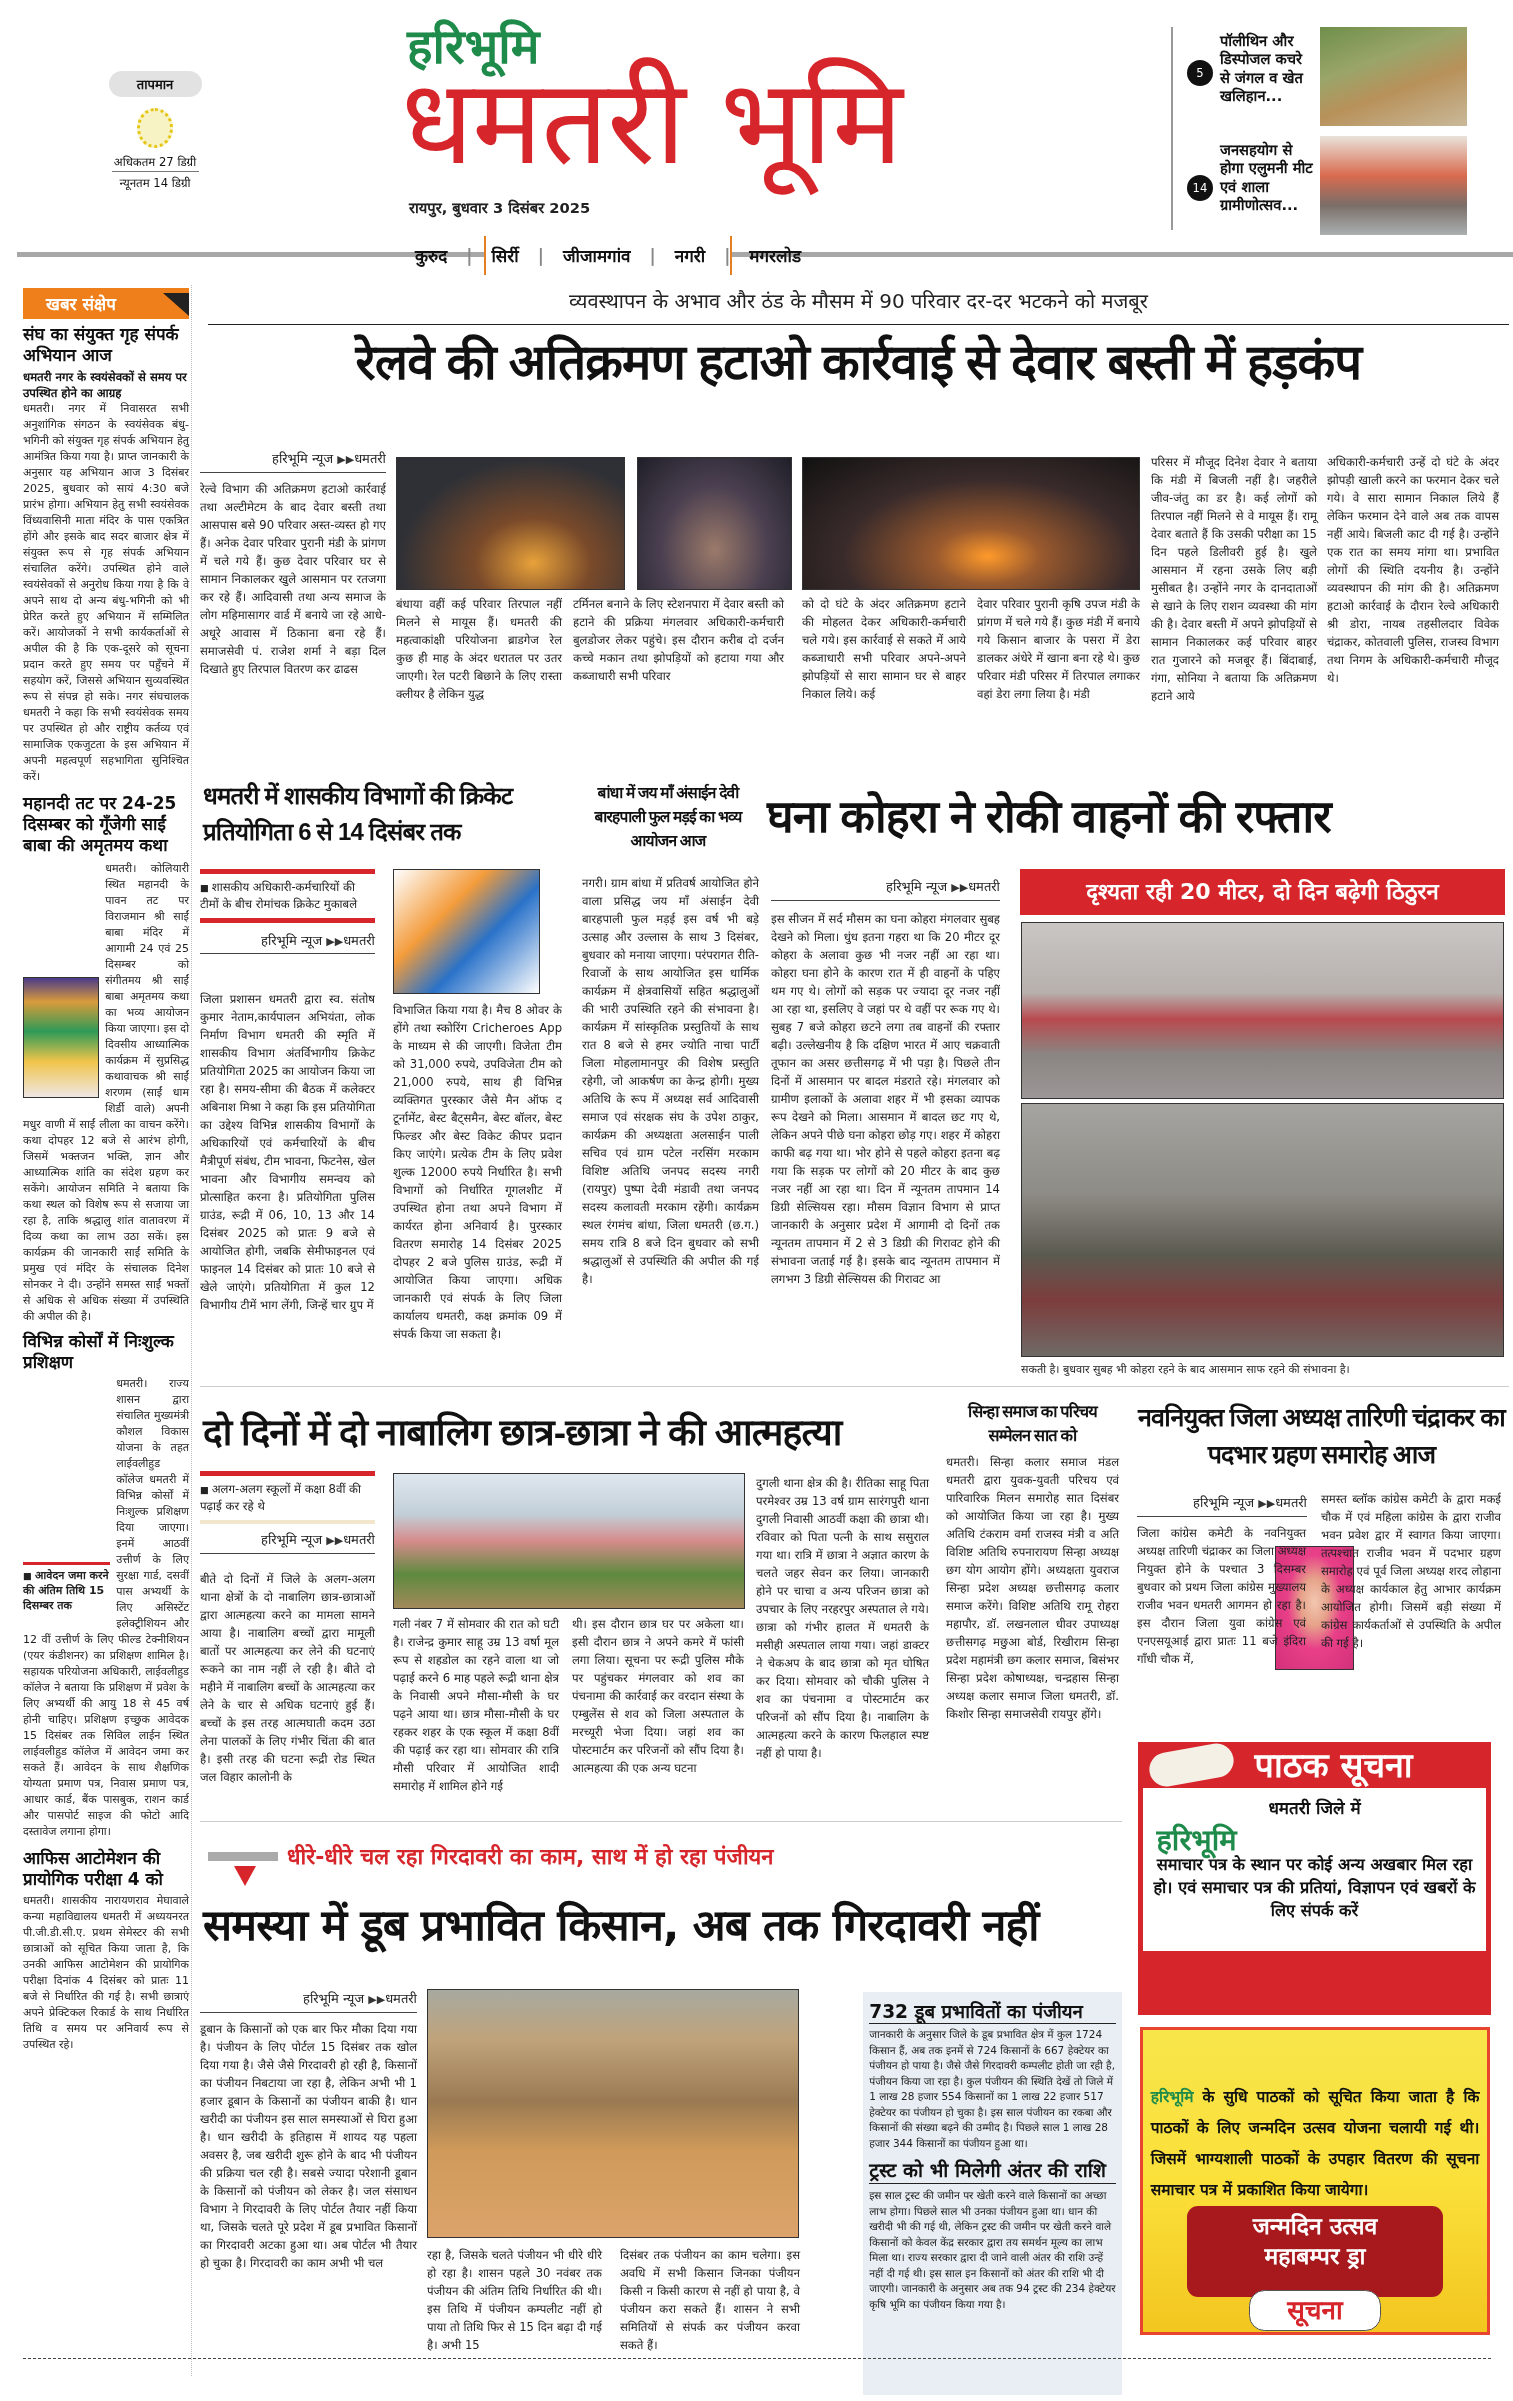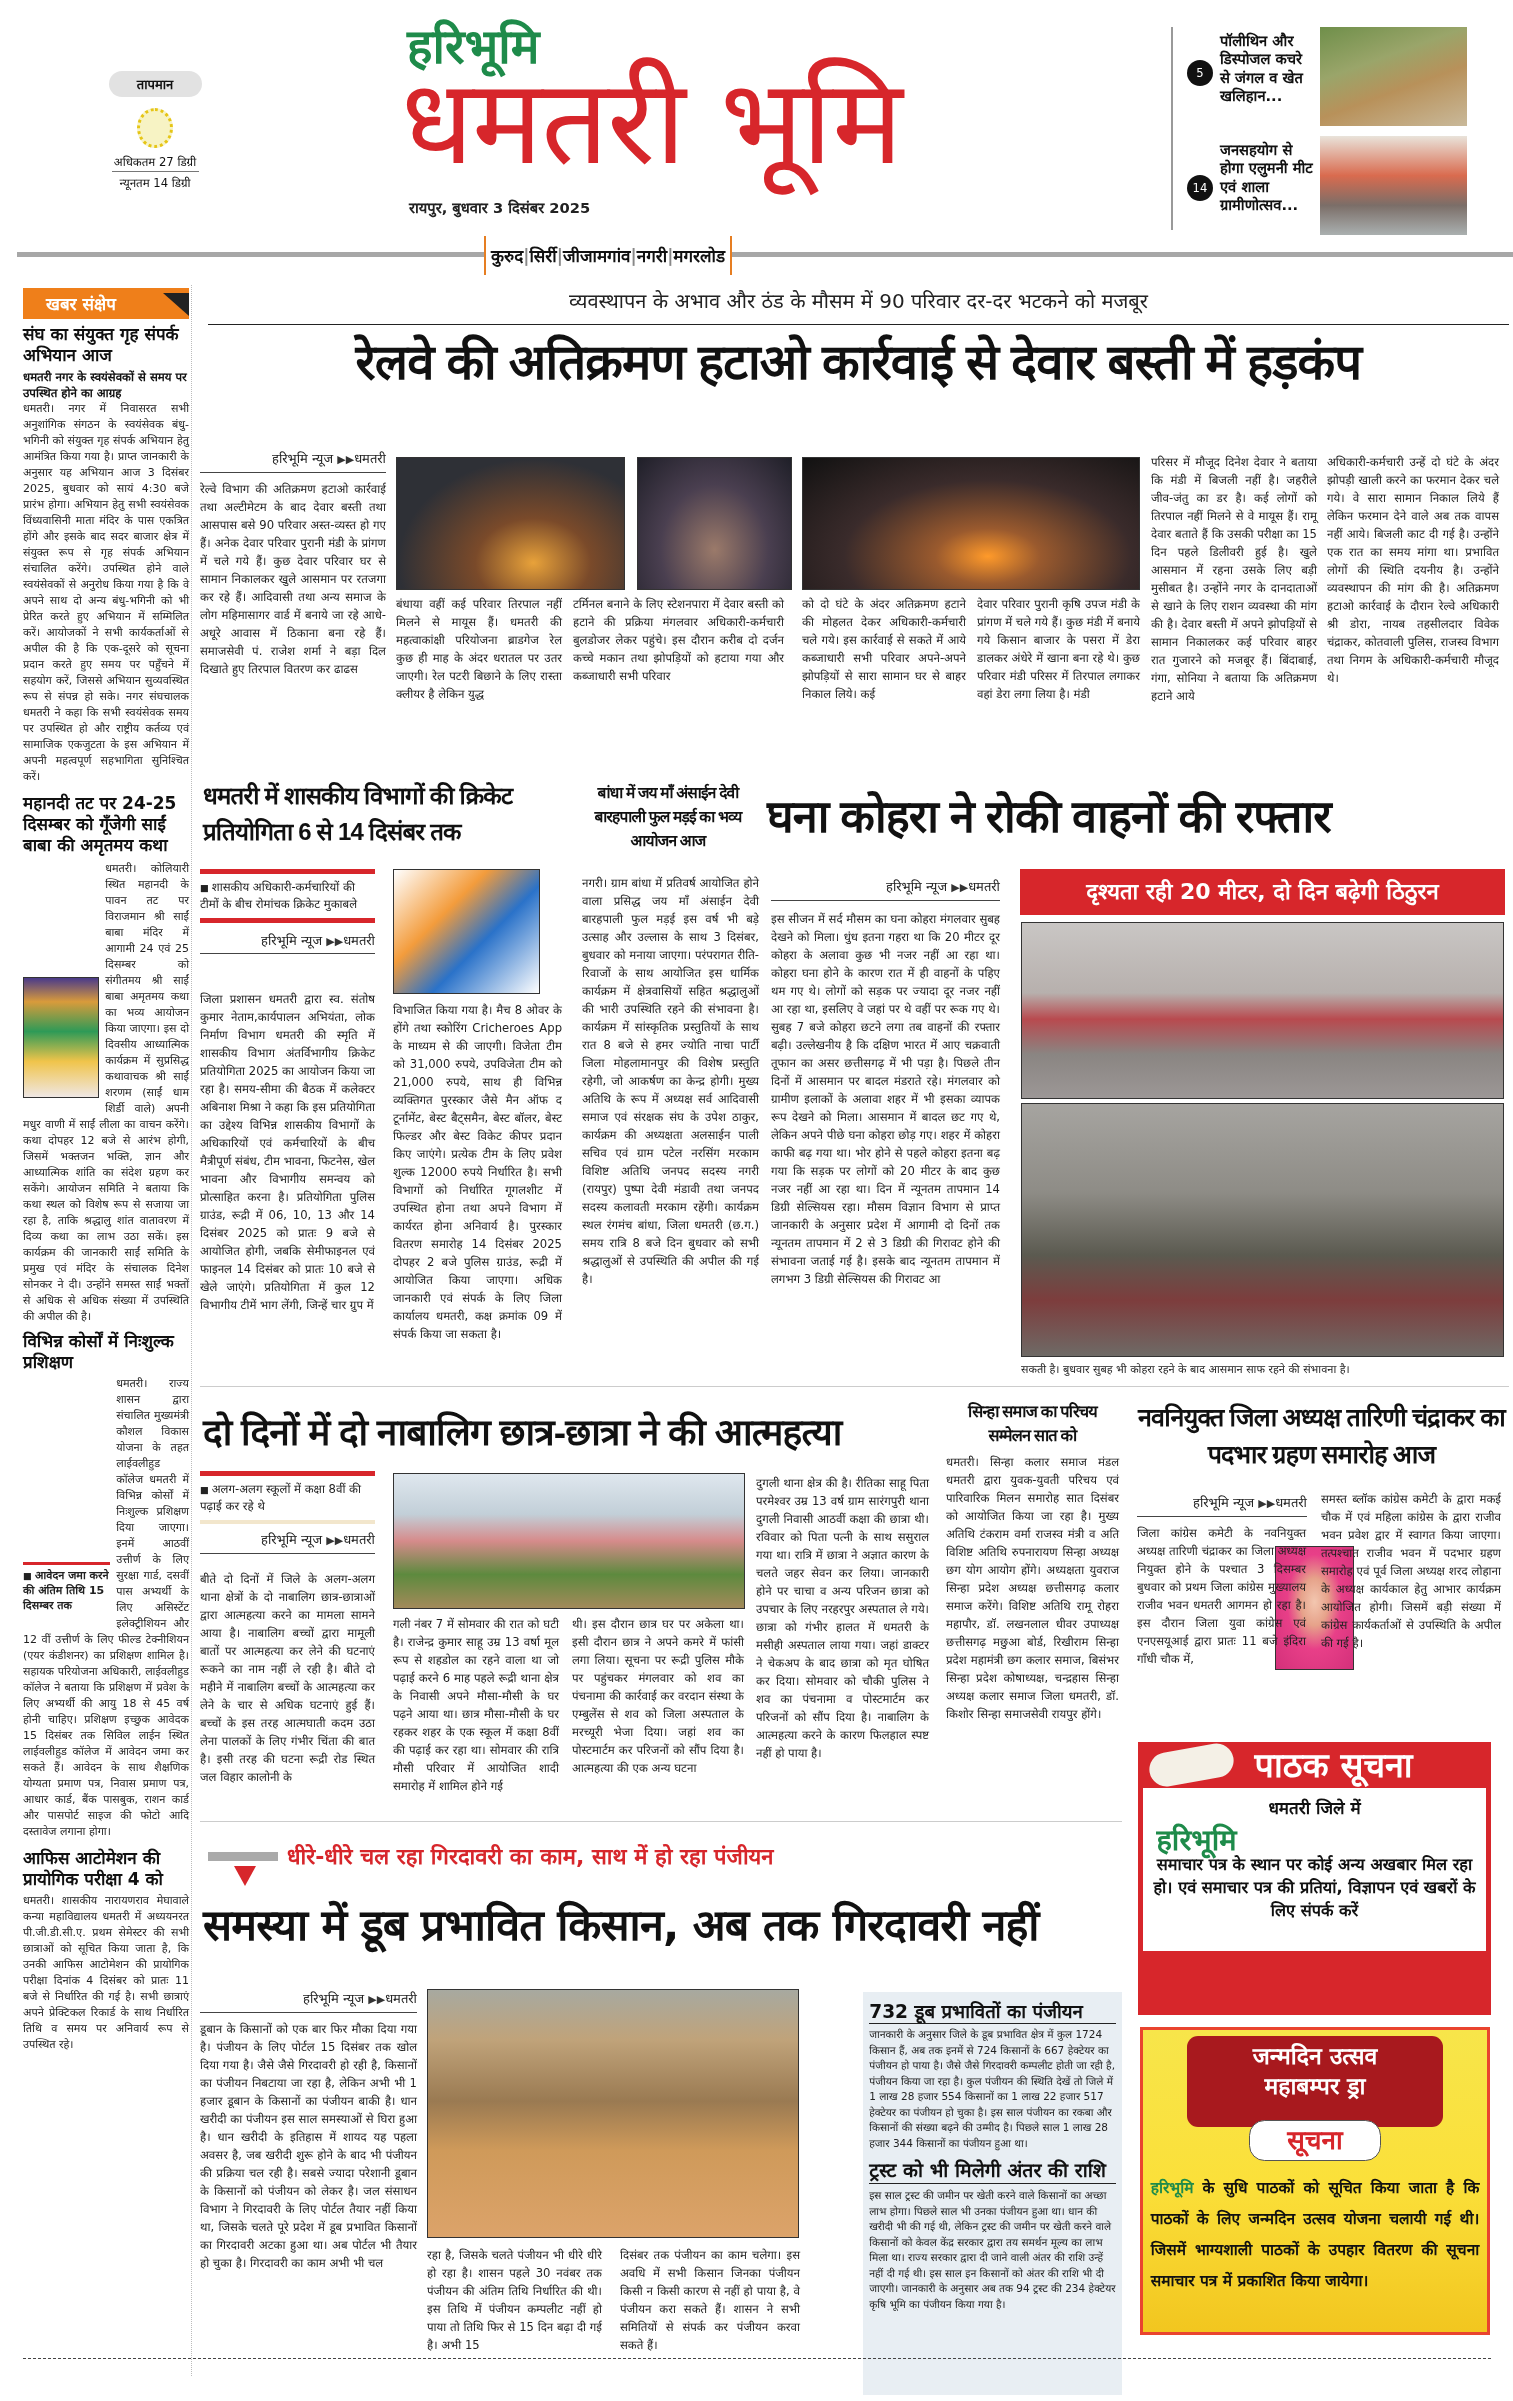--- a/index.html
+++ b/index.html
@@ -23,21 +23,21 @@
   <div style="width:36px;height:40px;margin:11px auto 6.2px;border-radius:50%;background:#f7f3c4;border:3.9px dotted #e6c516"></div>
   <div style="font-size:11.6px;padding-bottom:2.3px;border-bottom:1.5px solid #777;width:87px;margin:0 auto">अधिकतम 27 डिग्री</div>
   <div style="font-size:11.6px;padding-top:2.3px">न्यूनतम 14 डिग्री</div>
 </div>
 
 <div class="abs" style="left:407px;top:18.6px;font-size:48px;font-weight:bold;color:#1e8b4a;line-height:54px">हरिभूमि</div>
 <div class="abs" style="left:401px;top:60px;font-size:118px;color:#d7262b;line-height:124px;letter-spacing:-1.5px">धमतरी भूमि</div>
 <div class="abs" style="left:409px;top:197px;font-size:14.7px;font-weight:bold;color:#222">रायपुर, बुधवार 3 दिसंबर 2025</div>
 
 <div class="abs" style="left:17px;top:252px;width:1510px;height:5.4px;background:#a7a7a7"></div>
-<div class="abs" style="left:484px;top:236px;width:248px;height:39px;background:#fff;border-left:2.3px solid #e67e22;border-right:2.3px solid #e67e22;display:flex;align-items:center;justify-content:center;gap:0;font-size:17px;font-weight:bold">
+<div class="abs" style="left:484px;top:236px;width:248px;height:39px;background:#fff;border-left:2.3px solid #e67e22;border-right:2.3px solid #e67e22;display:flex;align-items:center;justify-content:center;gap:19px;font-size:17px;font-weight:bold">
   <span>कुरुद</span>
     <span style="color:#888">|</span>
   <span>सिर्री</span>
     <span style="color:#888">|</span>
   <span>जीजामगांव</span>
     <span style="color:#888">|</span>
   <span>नगरी</span>
     <span style="color:#888">|</span>
   <span>मगरलोड</span>
 </div>
@@ -178,25 +178,25 @@
     <div style="position:absolute;left:112px;top:0;font-size:34px;font-weight:bold;color:#fff;line-height:46px">पाठक सूचना</div>
   </div>
   <div style="background:#fff;text-align:center;padding:7.7px 6.2px 3.1px;height:163px">
     <div style="font-size:17px;font-weight:bold">धमतरी जिले में</div>
     <div style="text-align:left;padding-left:7.7px"><span style="font-size:29px;font-weight:bold;color:#1e8b4a">हरिभूमि</span></div>
     <div style="font-size:16.3px;font-weight:bold;line-height:23px;margin-top:-4.6px">समाचार पत्र के स्थान पर कोई अन्य अखबार मिल रहा हो। एवं समाचार पत्र की प्रतियां, विज्ञापन एवं खबरों के लिए संपर्क करें</div>
   </div>
 </div>
 
 <div class="abs" style="left:1140px;top:2027px;width:350px;height:308px;background:linear-gradient(180deg,#f7e54a 0%,#fbe03a 50%,#f2c61f 100%);border:3.1px solid #e9442f;padding:6.2px 7.7px">
+  <div style="margin-top:46px;font-size:15.5px;font-weight:bold;line-height:31px;text-align:justify">
+    <span style="color:#1e8b4a">हरिभूमि</span>
+    <span>के सुधि पाठकों को सूचित किया जाता है कि पाठकों के लिए जन्मदिन उत्सव योजना चलायी गई थी। जिसमें भाग्यशाली पाठकों के उपहार वितरण की सूचना समाचार पत्र में प्रकाशित किया जायेगा।</span>
+  </div>
   <div style="margin:0 auto;width:256px;height:91px;background:#a8191e;border-radius:11px;color:#fff;text-align:center;position:relative">
     <div style="font-size:23px;font-weight:bold;line-height:31px;padding-top:4.6px">जन्मदिन उत्सव</div>
     <div style="font-size:23px;font-weight:bold;line-height:28px">महाबम्पर ड्रा</div>
     <div style="position:absolute;left:62px;bottom:-34px;width:132px;background:#fff;border:1.5px solid #555;border-radius:15.5px;color:#d7262b;font-size:26px;font-weight:bold;line-height:39px">सूचना</div>
   </div>
-  <div style="margin-top:46px;font-size:15.5px;font-weight:bold;line-height:31px;text-align:justify">
-    <span style="color:#1e8b4a">हरिभूमि</span>
-    <span>के सुधि पाठकों को सूचित किया जाता है कि पाठकों के लिए जन्मदिन उत्सव योजना चलायी गई थी। जिसमें भाग्यशाली पाठकों के उपहार वितरण की सूचना समाचार पत्र में प्रकाशित किया जायेगा।</span>
-  </div>
 </div>
 
 <div class="abs" style="left:23px;top:2358px;width:1468px;border-top:1.5px dashed #444"></div>
 
 
 </body></html>

